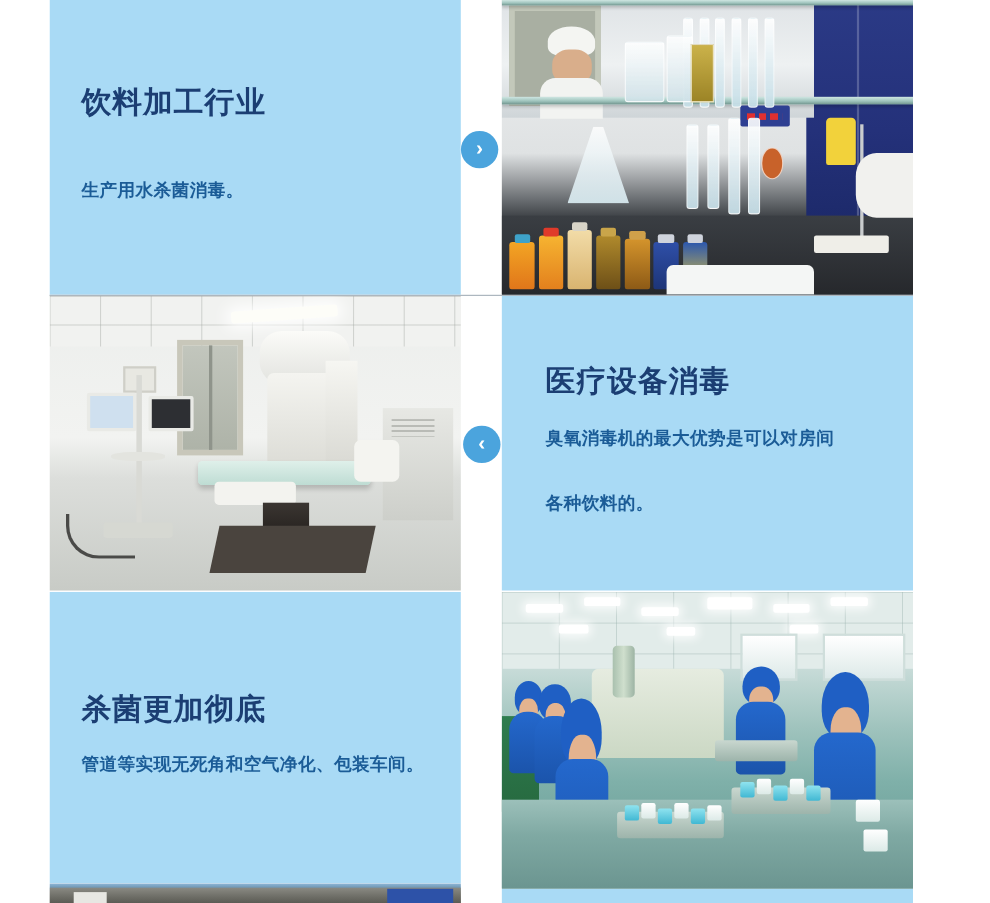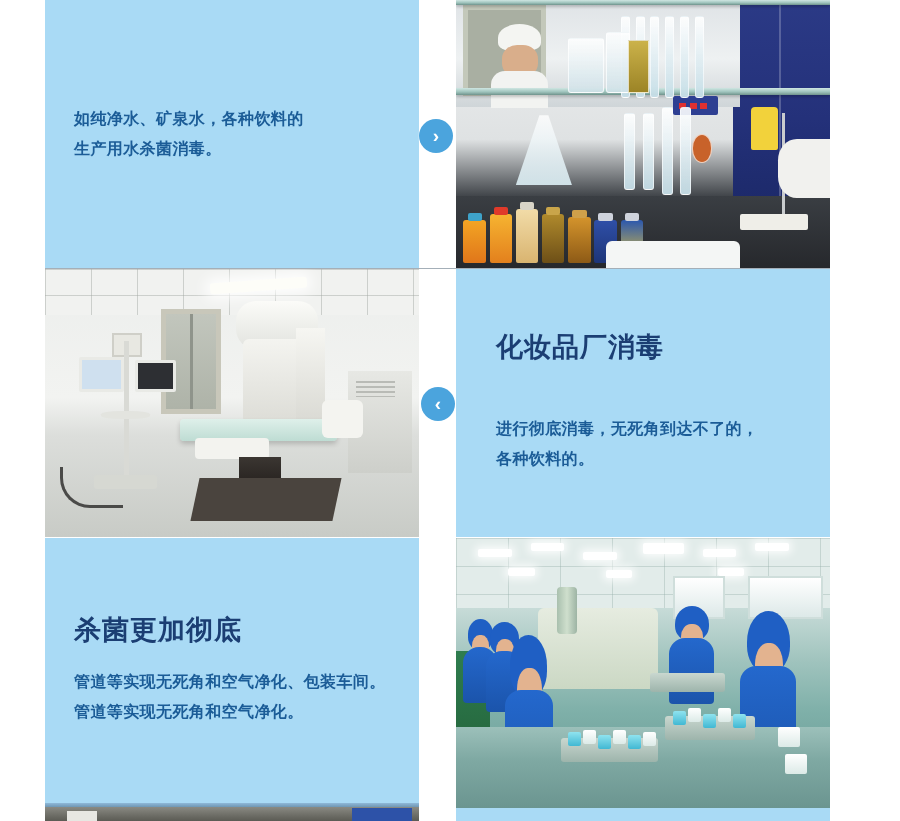--- a/index.html
+++ b/index.html
@@ -331,22 +331,23 @@
 </style>
 </head>
 <body>
 
 <div class="page">
 
   <div class="row" style="top:0;height:268px;">
     <div class="cell left">
       <div class="panel">
         <div class="panel-inner">
+          <h2 class="title">饮料加工行业</h2>
           <p class="desc">
-            <span>如纯净水、矿泉水，各种饮料的</span><br>
+            <br>
             <span>生产用水杀菌消毒。</span>
           </p>
         </div>
       </div>
     </div>
 
     <div class="cell right">
       <div class="photo photo-lab">
         <div class="cabinet"></div>
         <div class="hood"></div>
@@ -439,43 +440,42 @@
         <div class="table-body"></div>
         <div class="table-col"></div>
         <div class="headrest"></div>
         <div class="mat"></div>
       </div>
     </div>
 
     <div class="cell right">
       <div class="panel rtext">
         <div class="panel-inner">
-          <h2 class="title">化妆品厂消毒</h2>
+          <h2 class="title">医疗设备消毒</h2>
           <p class="desc">
+            <span>臭氧消毒机的最大优势是可以对房间</span><br>
             <br>
-            <span>进行彻底消毒，无死角到达不了的，</span><br>
             <span>各种饮料的。</span>
           </p>
         </div>
       </div>
     </div>
 
     <div class="arrow-badge" style="left:421px;top:118px;">
       <span>‹</span>
     </div>
   </div>
 
   <div class="row" style="top:538px;height:270px;">
     <div class="cell left" style="height:265px;">
       <div class="panel">
         <div class="panel-inner">
           <h2 class="title">杀菌更加彻底</h2>
           <p class="desc">
             <span>管道等实现无死角和空气净化、包装车间。</span><br>
-            <span>管道等实现无死角和空气净化。</span>
           </p>
         </div>
       </div>
     </div>
 
     <div class="cell right" style="height:270px;">
       <div class="photo photo-fac">
         <div class="ceiling"></div>
         <div class="panel-light" style="left:6%;top:4%;width:9%;height:3%;"></div>
         <div class="panel-light" style="left:20%;top:2%;width:9%;height:3%;"></div>

